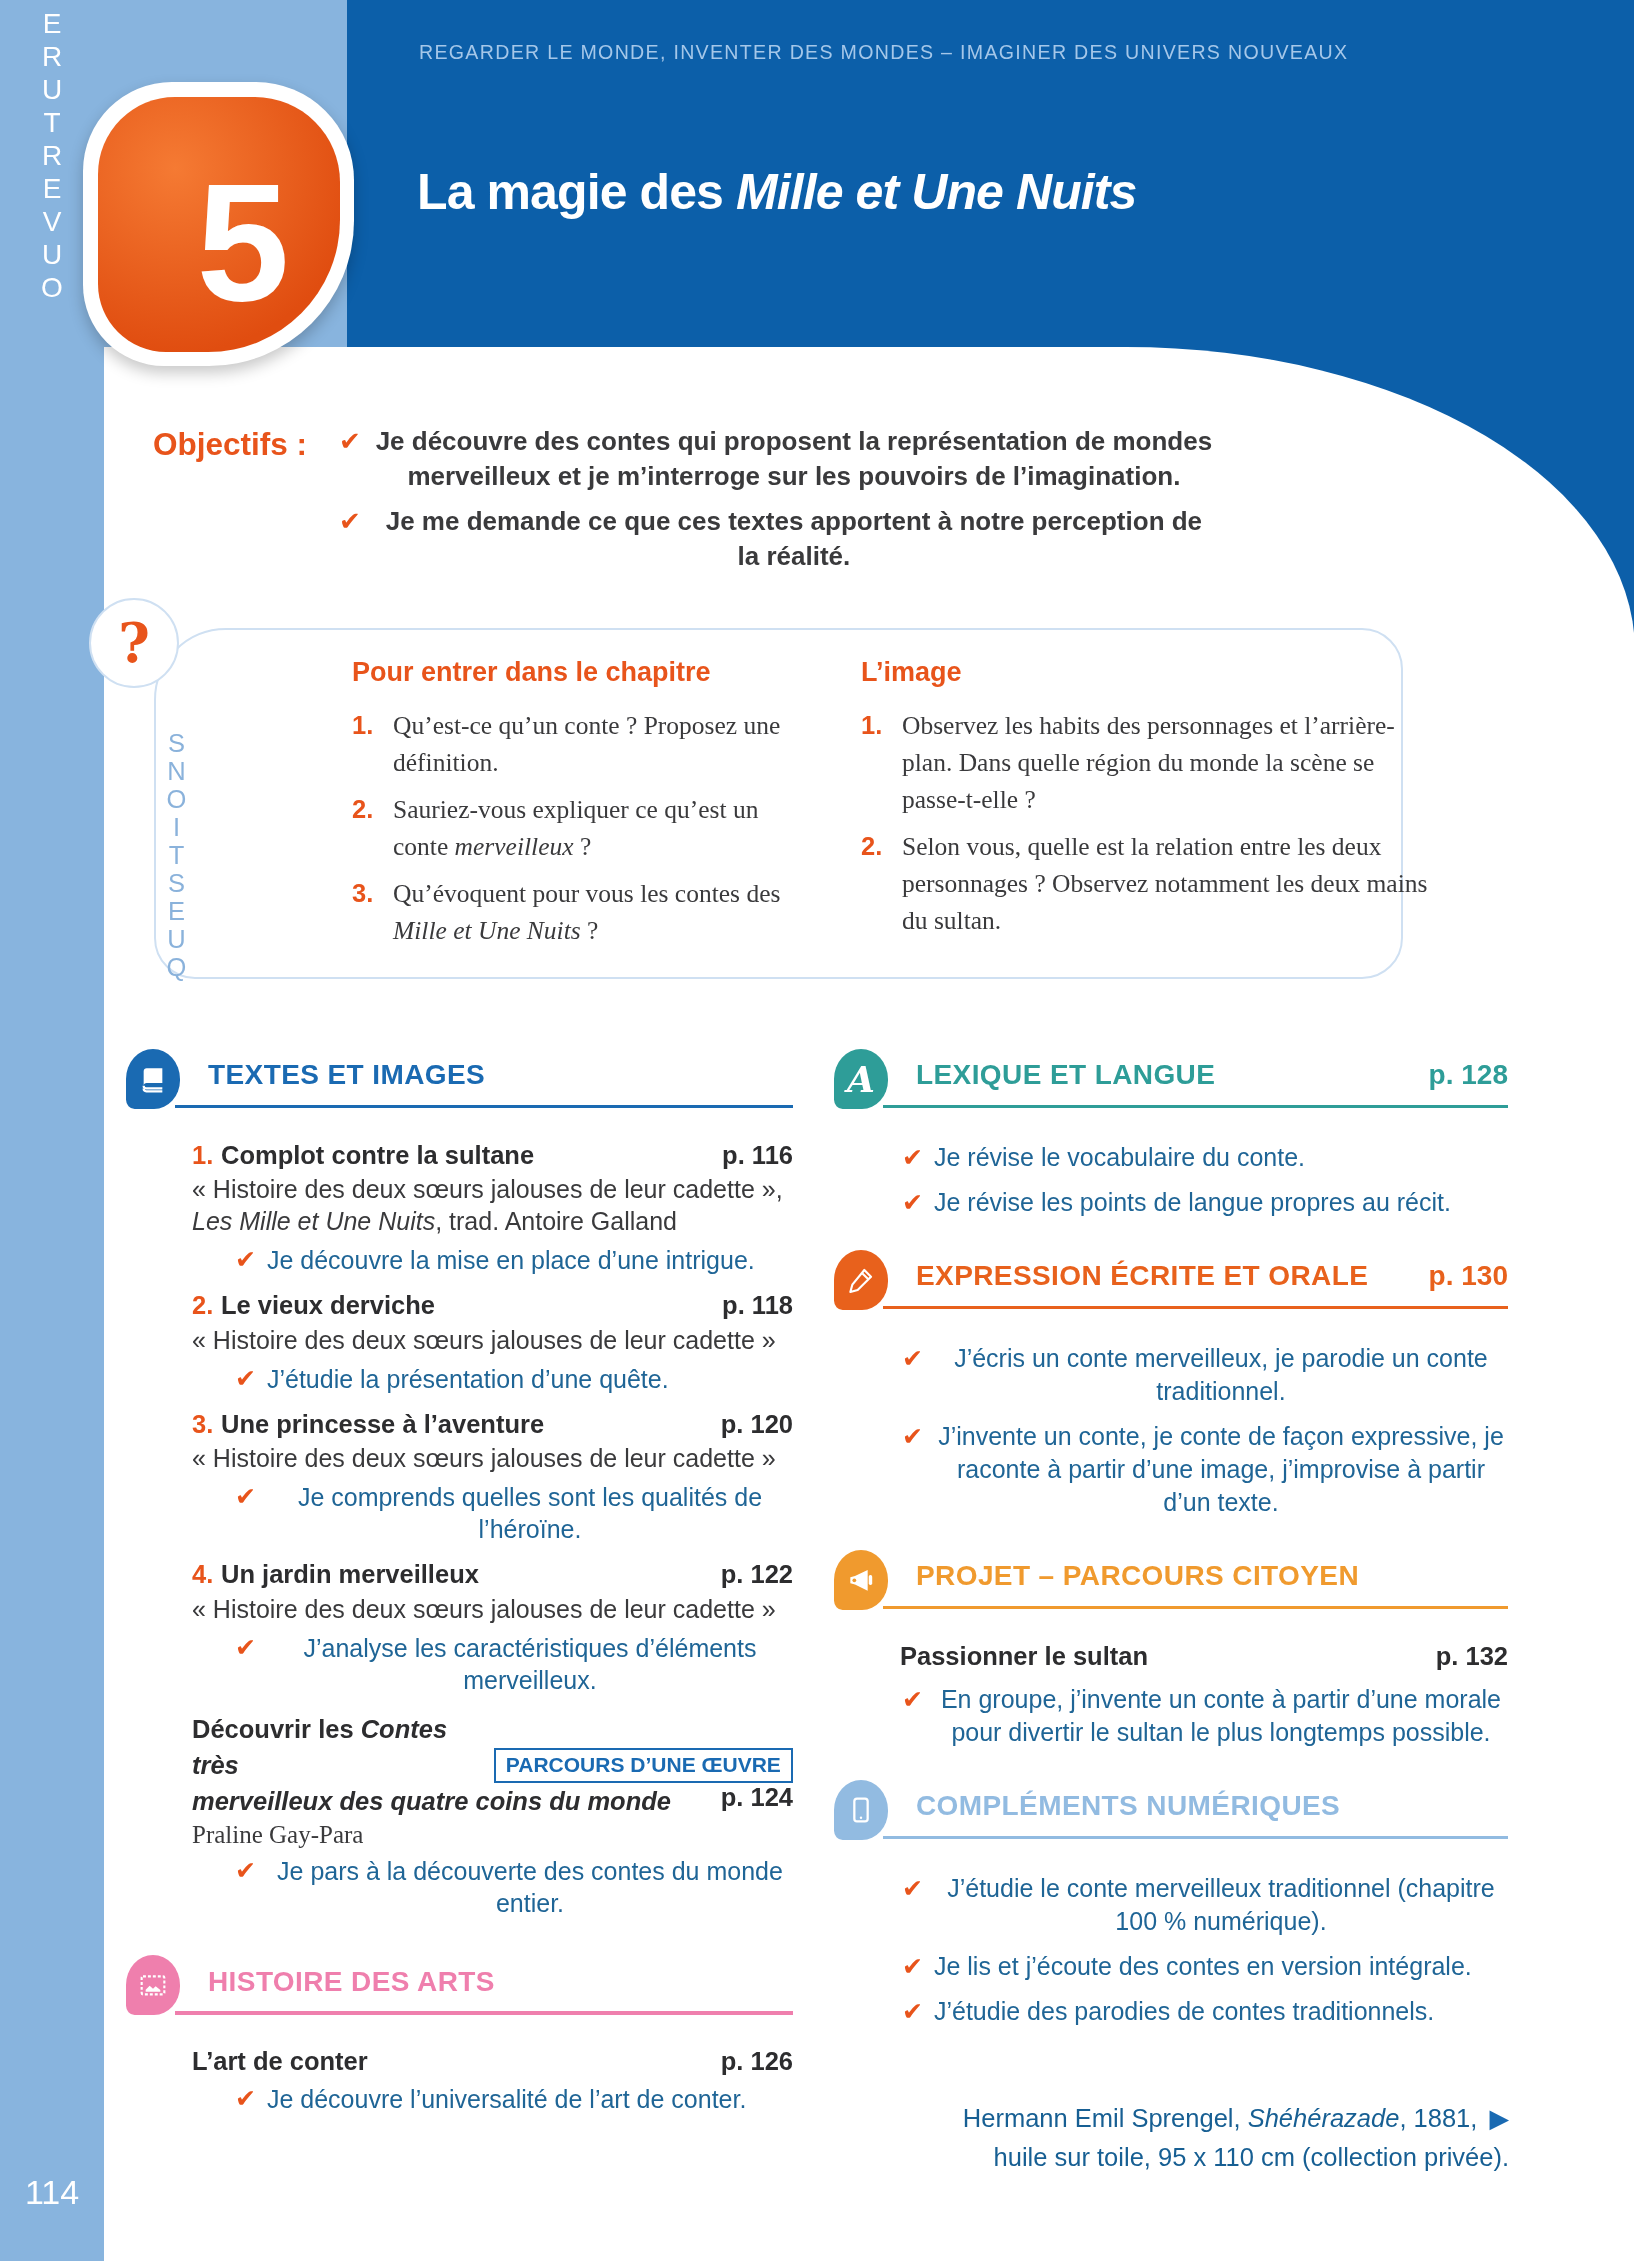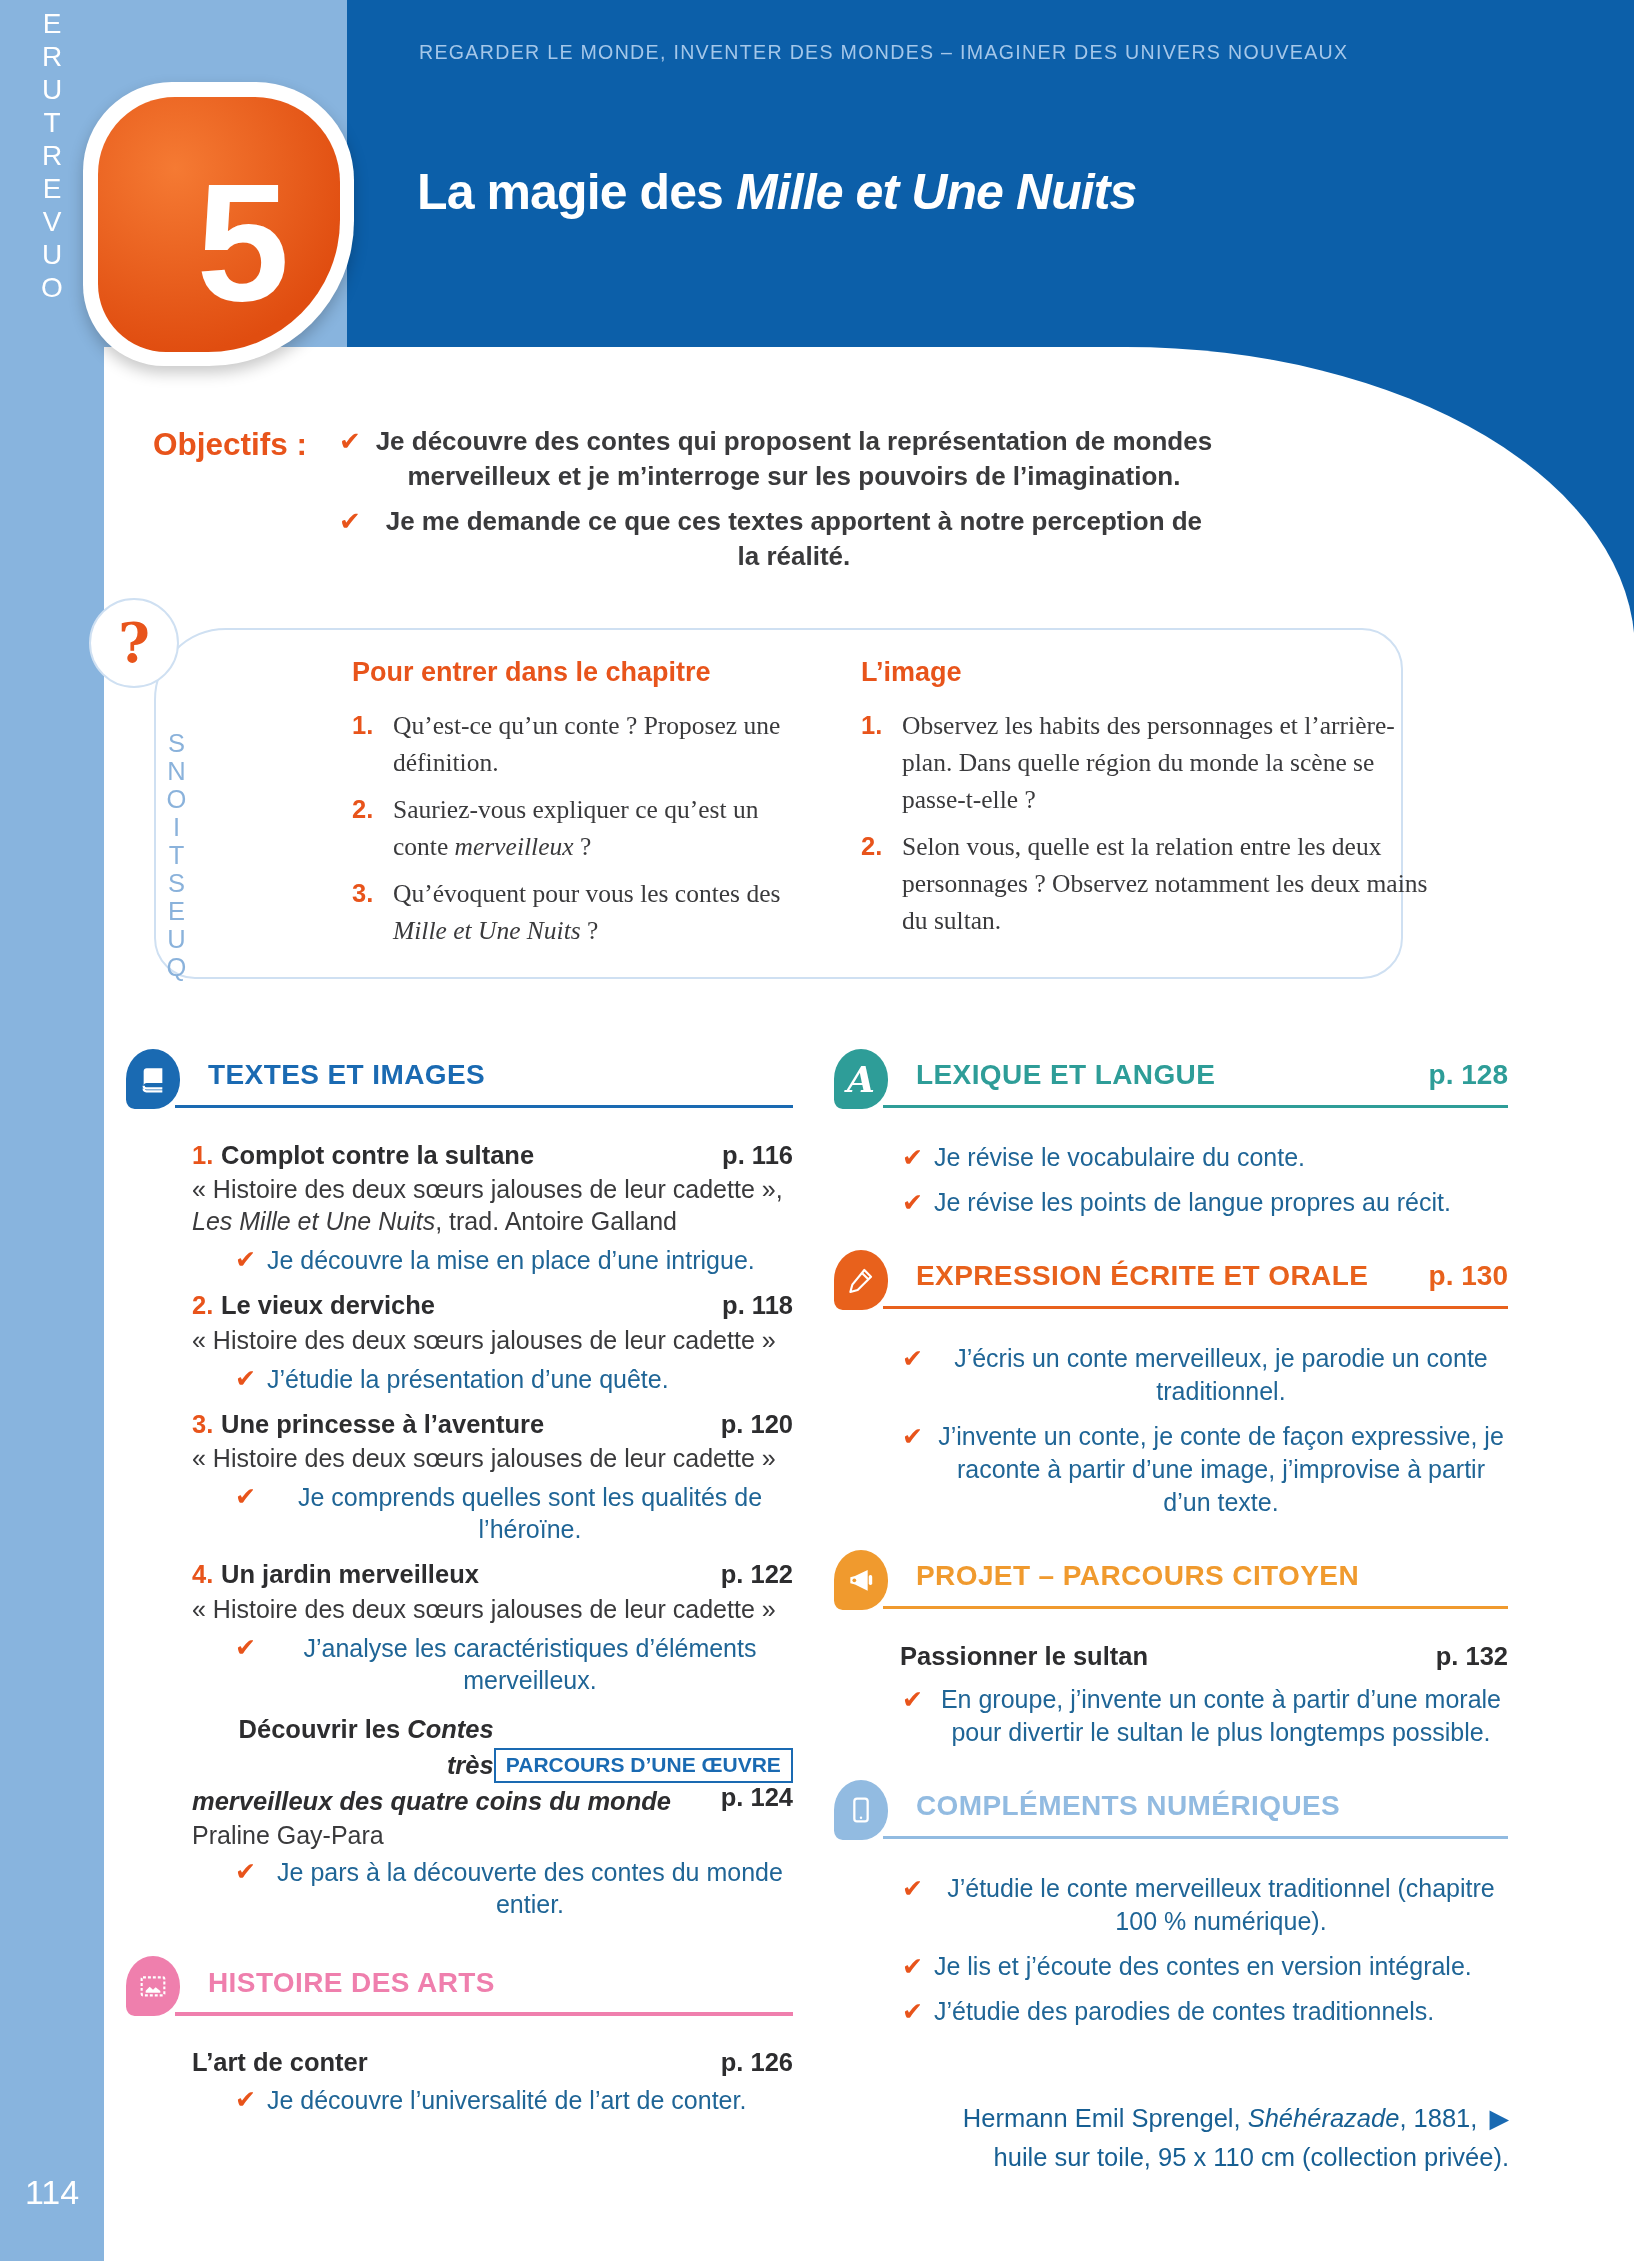--- a/index.html
+++ b/index.html
@@ -87,26 +87,26 @@
   .t-line1{display:flex;align-items:baseline;}
   .t-num{color:var(--orange);font-size:25.5px;font-weight:700;margin-right:7.7px;}
   .t-title{flex:1;color:var(--title-dark);font-size:25.5px;font-weight:700;}
   .t-page{color:var(--title-dark);font-size:25.5px;font-weight:700;white-space:nowrap;}
   .t-sub{margin-top:3.4px;color:var(--body);font-size:25px;line-height:32px;font-weight:400;}
   .t-sub i{font-style:italic;}
   .t-check{margin:6.8px 0 1.7px 43px;color:var(--check-blue);font-size:25px;line-height:32px;}
 
   .oeuvre{margin-left:66px;margin-bottom:15.3px;}
   .oe-row{display:flex;align-items:flex-start;}
-  .oe-title{font-size:25.5px;font-weight:700;color:var(--title-dark);line-height:36px;text-align:right;}
+  .oe-title{font-size:25.5px;font-weight:700;color:var(--title-dark);line-height:36px;}
   .bi{font-style:italic;font-weight:700;color:var(--title-dark);font-size:25.5px;line-height:36px;}
   .oe-badge{margin-left:auto;border:2.6px solid var(--sec-blue);color:var(--sec-blue);font-size:21px;font-weight:700;
     padding:3.4px 10.2px;white-space:nowrap;margin-top:37px;}
   .oe-page{margin-left:auto;}
-  .oe-author{font-size:25px;color:var(--body);margin:1.7px 0 5.1px 0;}
+  .oe-author{font-size:25px;color:var(--body);margin:1.7px 0 5.1px 0;font-family:Liberation Serif, serif;}
 
   .hist{margin-top:36px;}
 
   
   .sec-block{margin-bottom:31px;}
   .r-check{margin:12px 0 12px 68px;color:var(--check-blue);font-size:25px;line-height:33px;}
   .r-item{margin-left:66px;margin-bottom:8.5px;display:flex;align-items:baseline;}
   .r-item .t-title{flex:1;}
 
   

